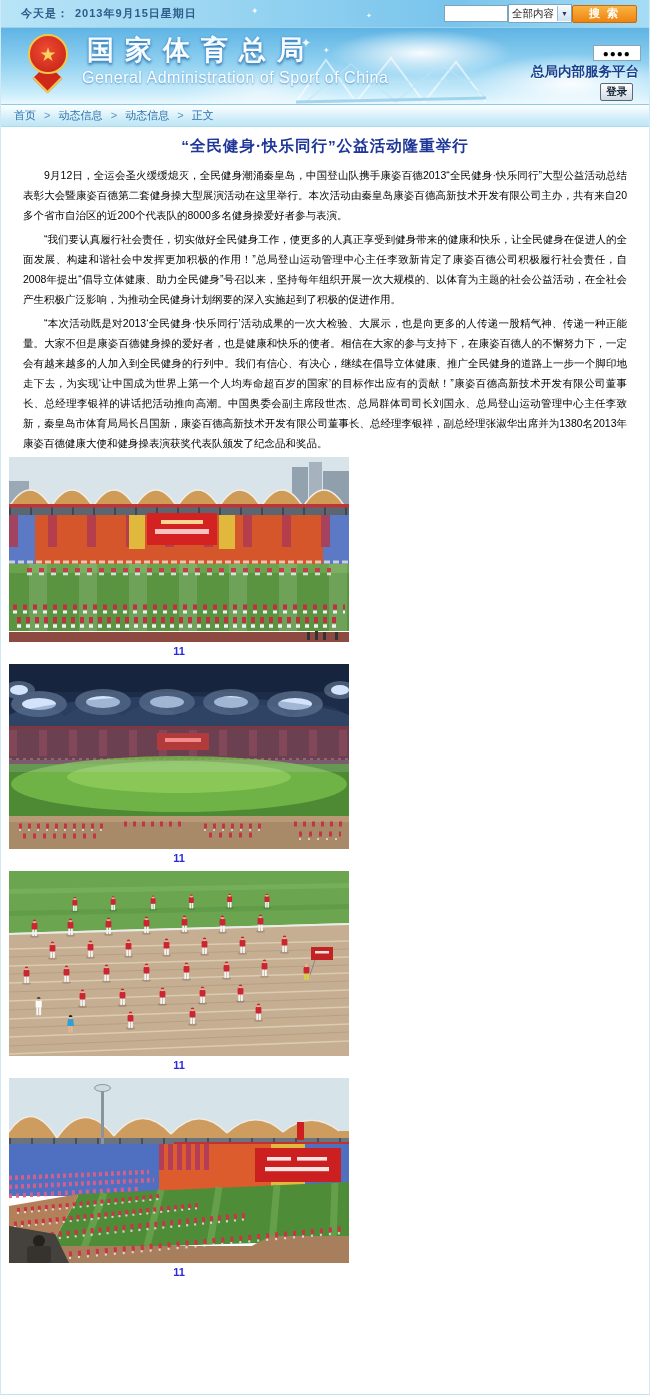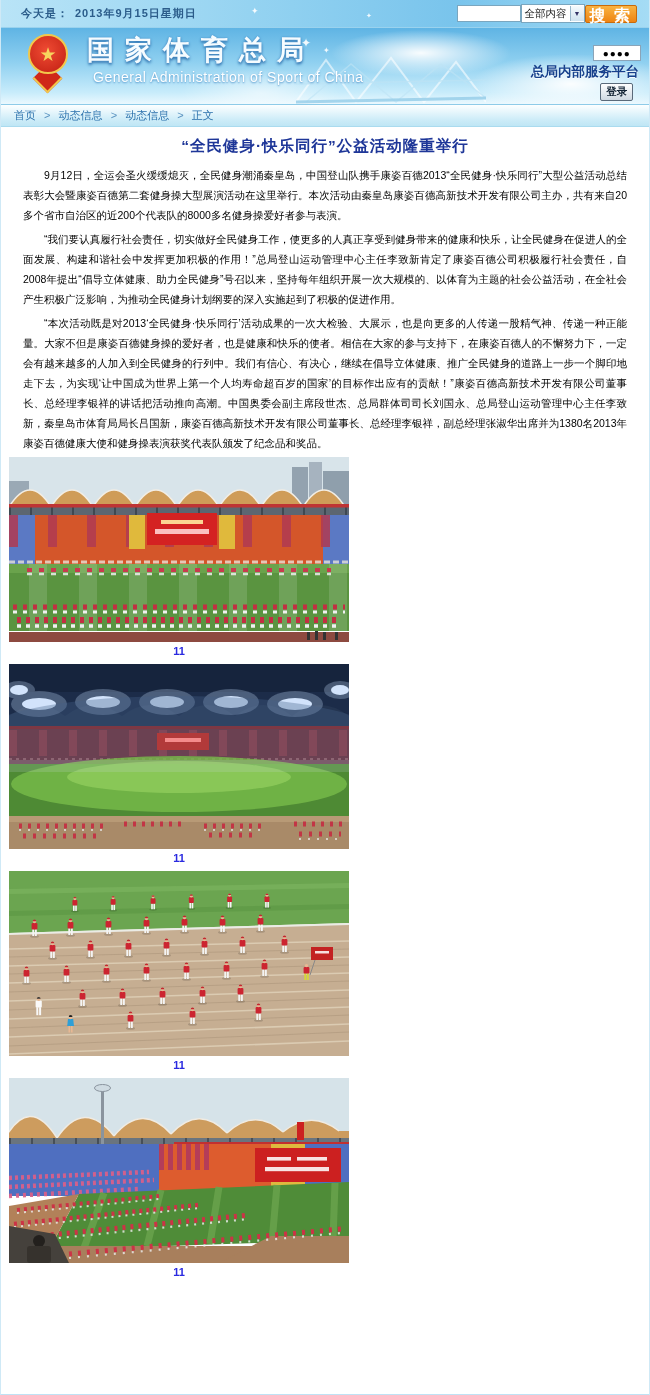--- a/index.html
+++ b/index.html
@@ -11,40 +11,40 @@
   .topbar{position:relative;height:27px;display:flex;align-items:center;
     background:linear-gradient(90deg,#b9e4f7,#8fd0f0 45%,#79c4ec 70%,#a5dcf5);
     border-bottom:1px solid #9ad2ee;}
   .topbar .date{margin-left:20px;font-size:11px;color:#2b5c8a;font-weight:bold;letter-spacing:1px;}
   .topbar .date .lbl{margin-right:6px;}
   .topbar .searchzone{position:absolute;right:12px;top:4px;display:flex;align-items:center;}
   .search-input{width:58px;height:15px;border:1px solid #7aa6bf;background:#fff;font-size:10px;padding:0 2px;}
   .scope-select{display:flex;align-items:center;height:17px;background:#fff;border:1px solid #7aa6bf;font-size:10.5px;color:#222;padding-left:3px;cursor:pointer;}
   .scope-select .arrowbox{width:13px;height:15px;margin-left:3px;background:linear-gradient(#f5fafd,#cfe3ef);border-left:1px solid #9ab8cc;
      display:flex;align-items:center;justify-content:center;font-size:7px;color:#336;}
-  .search-btn{height:18px;padding:0 4px;background:linear-gradient(#f9b341,#ee8412);border:1px solid #c96a0a;
-     color:#fff;font-size:16px;font-weight:bold;border-radius:2px;cursor:pointer;letter-spacing:2px;}
+  .search-btn{height:18px;padding:0 16px;background:linear-gradient(#f9b341,#ee8412);border:1px solid #c96a0a;
+     color:#fff;font-size:11px;font-weight:bold;border-radius:2px;cursor:pointer;letter-spacing:2px;}
 
   
   .header{position:relative;height:76px;background:linear-gradient(180deg,#5fb4e4,#8fd0f0 45%,#c8ecfb 85%,#eaf8fe);overflow:hidden;}
   .cloud{position:absolute;border-radius:50%;}
   .c1{left:330px;top:2px;width:180px;height:46px;background:radial-gradient(closest-side,rgba(255,255,255,.95),rgba(255,255,255,0));}
   .c2{left:470px;top:26px;width:200px;height:60px;background:radial-gradient(closest-side,rgba(255,255,255,.95),rgba(255,255,255,0));}
   .c3{left:180px;top:40px;width:160px;height:50px;background:radial-gradient(closest-side,rgba(255,255,255,.55),rgba(255,255,255,0));}
   .nest{position:absolute;left:295px;top:26px;opacity:.8;}
   .sparkle{position:absolute;color:rgba(255,255,255,.9);}
   .emblem{position:absolute;left:24px;top:4px;width:44px;height:68px;cursor:pointer;}
   .emblem .ring{position:absolute;left:3px;top:2px;width:36px;height:36px;border-radius:50%;
      background:radial-gradient(circle at 45% 40%,#ef4b33,#c01e12);border:2px solid #f2c84b;
      display:flex;align-items:center;justify-content:center;color:#f7d45e;font-size:19px;line-height:1;}
   .emblem .tail{position:absolute;left:12px;top:36px;width:19px;height:19px;transform:rotate(45deg);
      background:#cf2718;border-right:2px solid #f2c84b;border-bottom:2px solid #f2c84b;}
   .sitename{position:absolute;left:86px;top:4px;font-size:27px;font-weight:bold;color:#f6fcff;letter-spacing:11px;
      text-shadow:0 0 2px #4a90c8,0 2px 3px #2a6aa8;white-space:nowrap;cursor:pointer;}
-  .sitename-en{position:absolute;left:92px;top:41px;font-size:14px;color:#ffffff;text-shadow:0 1px 2px #4a90c8;letter-spacing:.5px;cursor:pointer;}
+  .sitename-en{position:absolute;left:81px;top:41px;font-size:16px;color:#ffffff;text-shadow:0 1px 2px #4a90c8;letter-spacing:.5px;cursor:pointer;}
   .portal{position:absolute;right:10px;top:35px;font-size:13.5px;font-weight:bold;color:#16408c;text-shadow:0 1px 0 rgba(255,255,255,.8);cursor:pointer;}
   .loginrow{position:absolute;right:6px;bottom:3px;display:flex;align-items:center;gap:22px;font-size:10.5px;flex-direction:column;}
   .mailbox{color:#e8401c;font-weight:bold;text-shadow:0 1px 0 rgba(255,255,255,.7);cursor:pointer;}
   .loginrow input{height:14px;border:1px solid #8aa4b8;font-size:10px;padding:0 2px;background:#fff;}
   .user-in{width:46px;}
   .pass-in{width:42px;text-align:center;letter-spacing:1px;font-size:9px;}
   .login-btn{height:18px;padding:0 5px;background:linear-gradient(#ffffff,#cfd9e2);border:1px solid #5a6a7a;border-radius:2px;
      font-size:10.5px;font-weight:bold;color:#123;cursor:pointer;}
 
   

